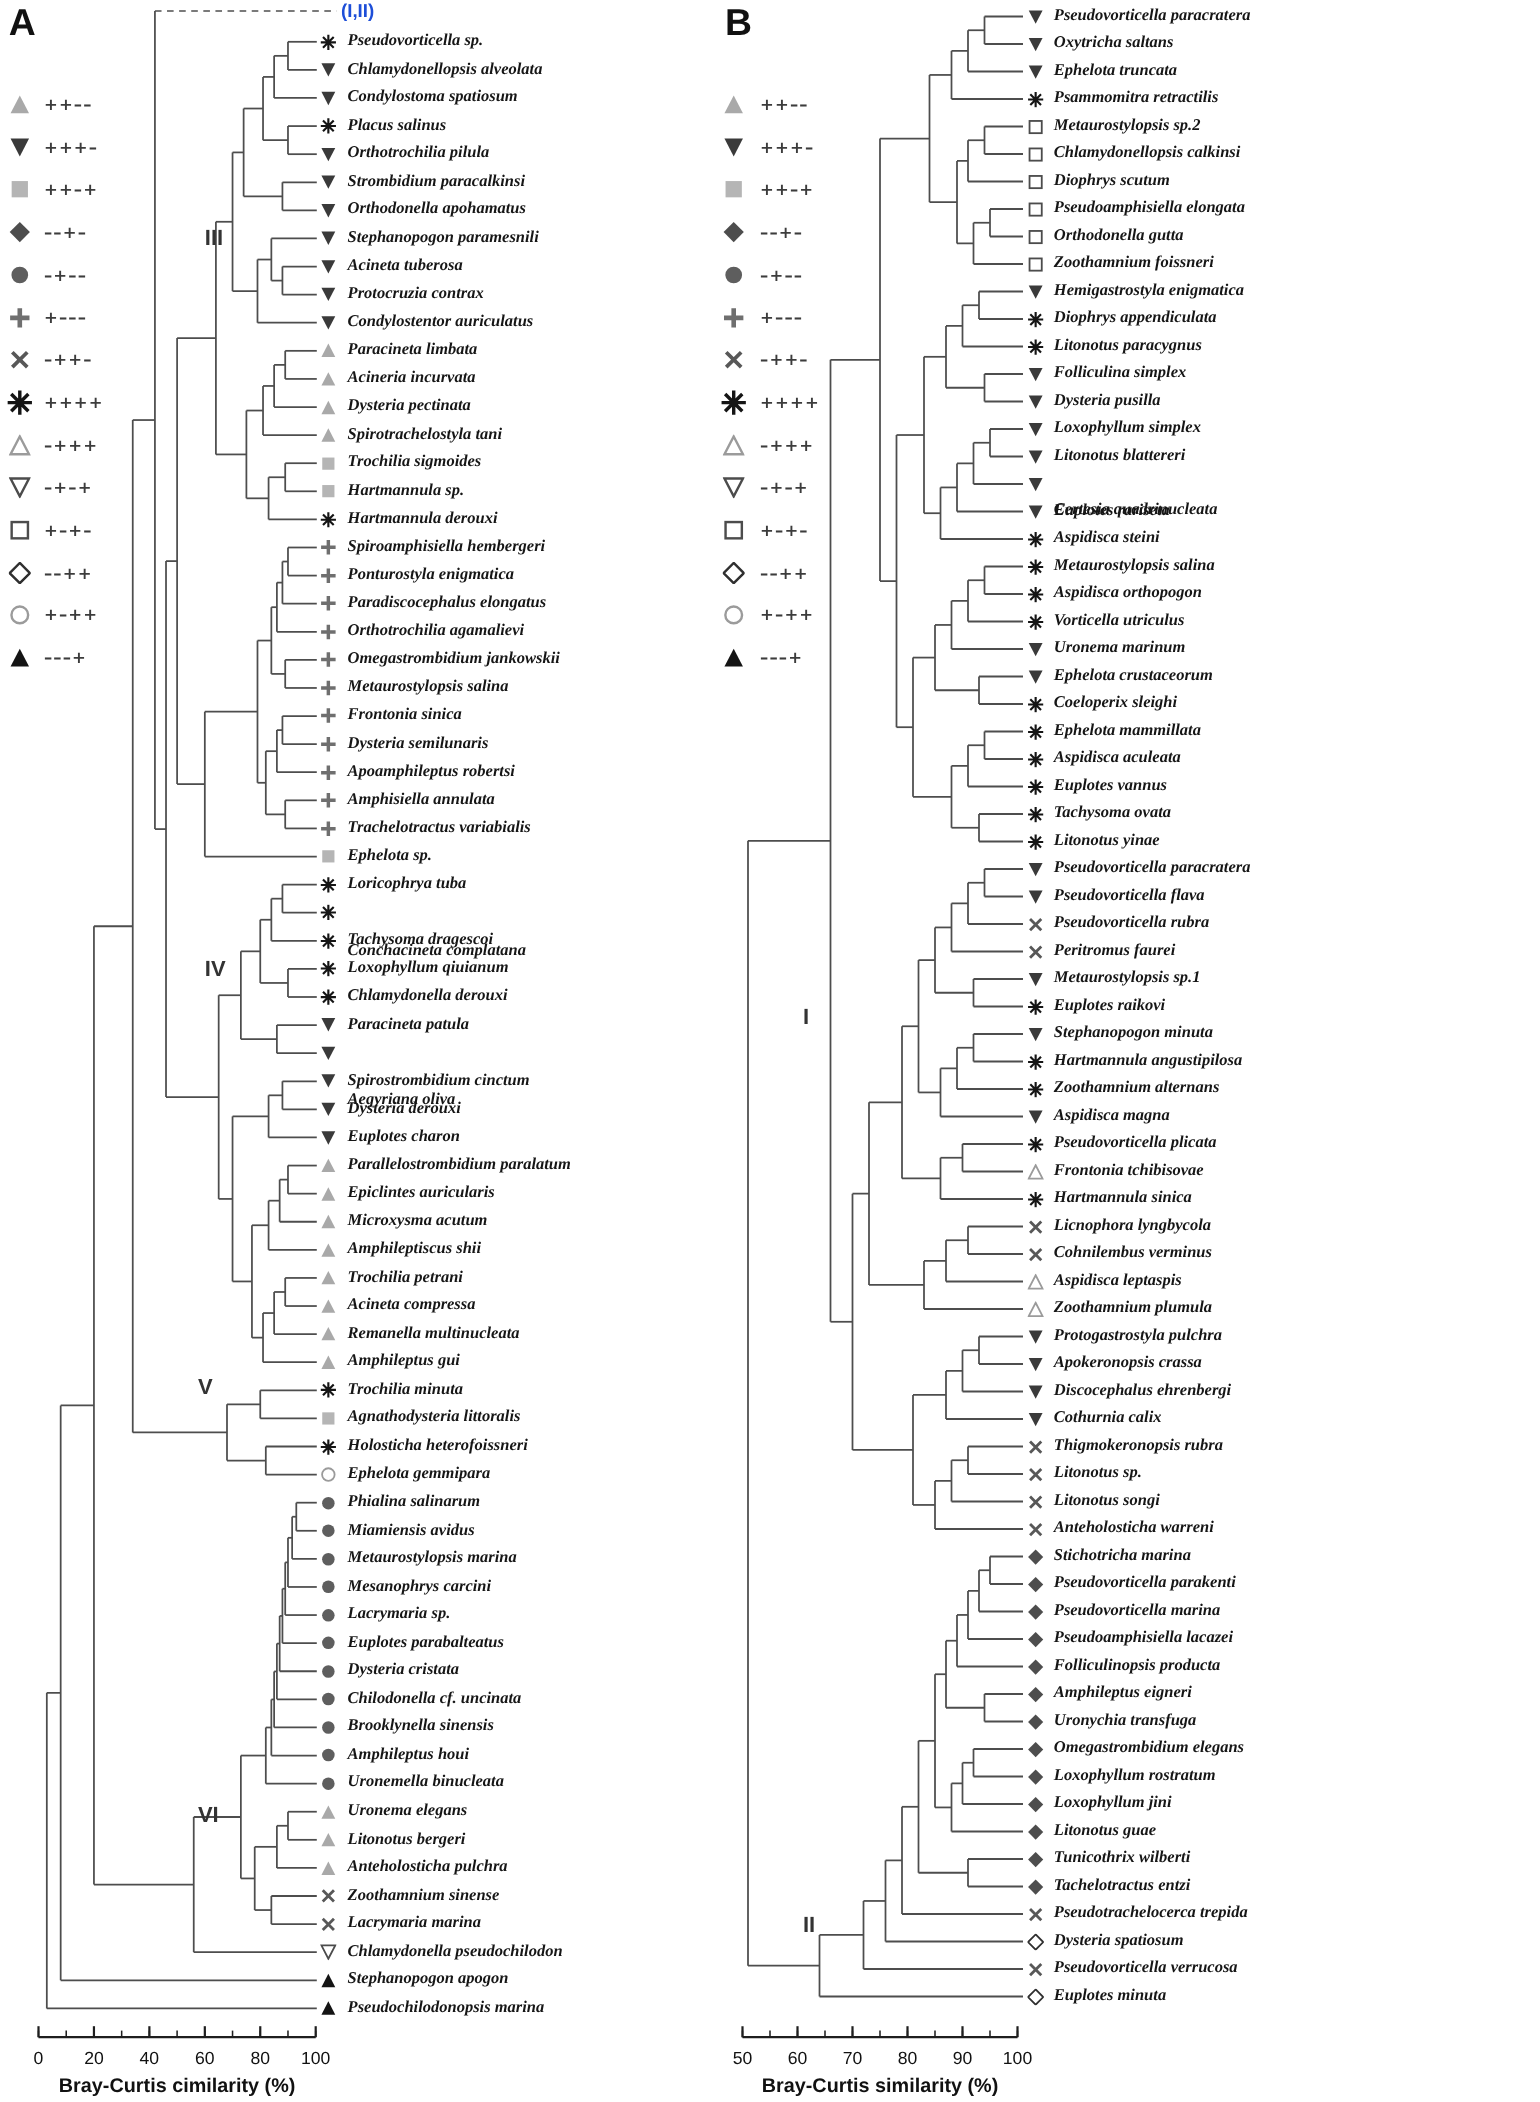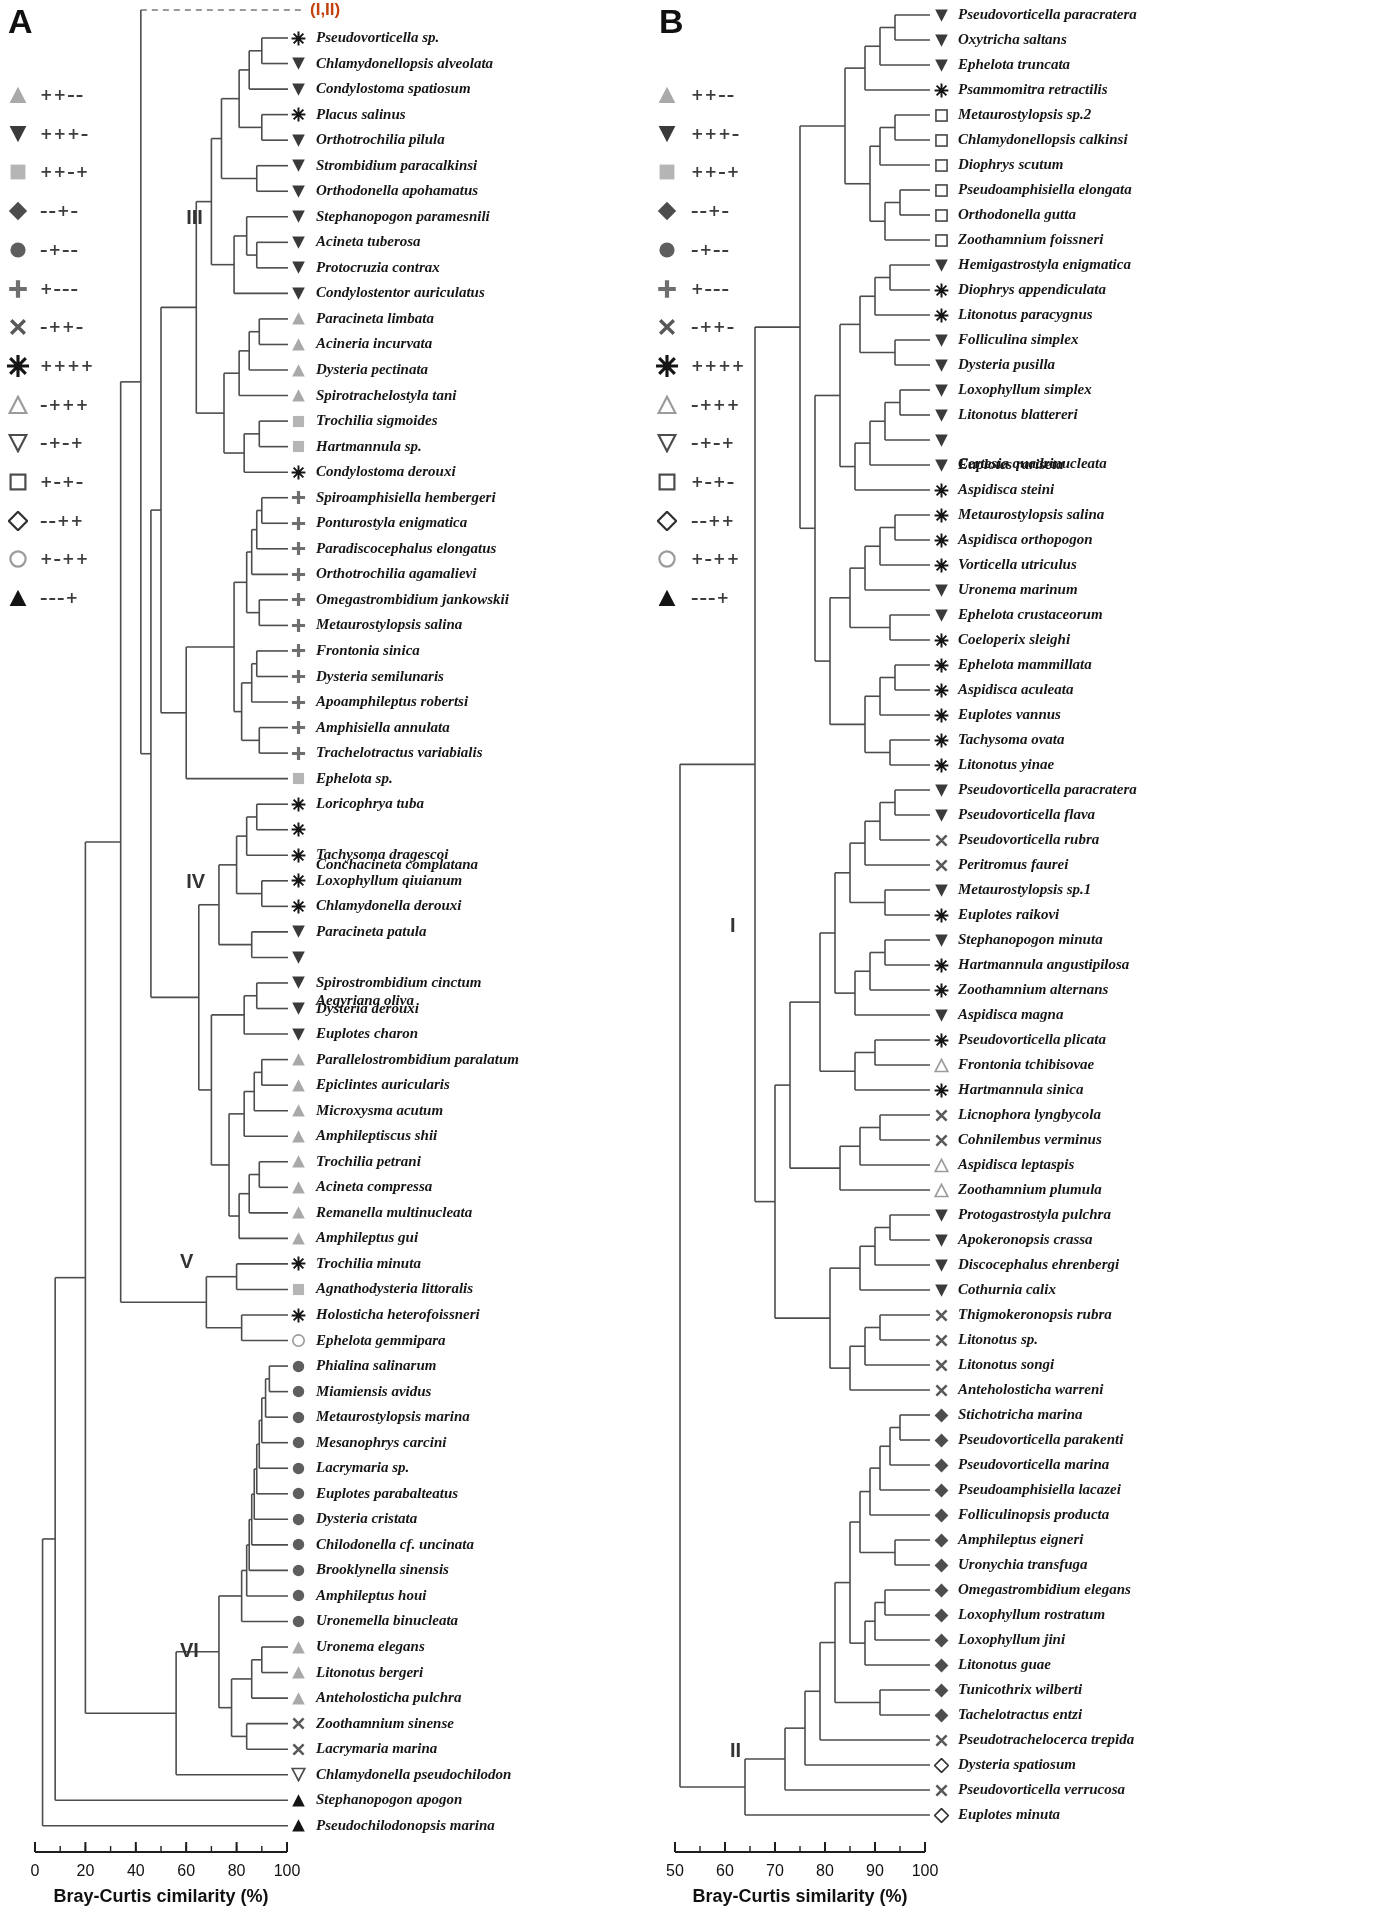--- a/index.html
+++ b/index.html
@@ -12,21 +12,21 @@
   .panel-letter{position:absolute;top:2px;font-weight:bold;font-size:34px;color:#111;}
   #panelA .panel-letter{left:8px;}
   #panelB .panel-letter{left:14px;}
   svg.layer{position:absolute;left:0;top:0;}
   .sym{position:absolute;}
   .species-name{position:absolute;font-family:"Liberation Serif", serif;
      font-style:italic;font-weight:700;font-size:15px;color:#161616;white-space:nowrap;line-height:18px;}
   .legend-code{position:absolute;font-family:"DejaVu Sans", sans-serif;
      font-weight:700;font-size:15px;color:#3c3c3c;letter-spacing:1px;line-height:20px;}
   .cluster-label{position:absolute;font-weight:700;font-size:20px;color:#333;line-height:24px;}
-  .top-anno{position:absolute;font-weight:700;font-size:17px;color:#c2410c;line-height:20px;}
+  .top-anno{position:absolute;font-weight:700;font-size:17px;color:#1d4ed8;line-height:20px;}
 </style>
 </head>
 <body>
 
 <div id="figure">
   <section class="panel" id="panelA">
     <div class="panel-letter">A</div>
   <svg width="640" height="1911" class="layer">
         <line x1="261.8" y1="38" x2="288" y2="38" stroke="#4d4d4d" stroke-width="1.6"></line>
         <line x1="261.8" y1="63.54" x2="288" y2="63.54" stroke="#4d4d4d" stroke-width="1.6"></line>
@@ -331,21 +331,21 @@
         <rect x="2.6" y="2.6" width="14.8" height="14.8" fill="#b5b5b5" stroke="none"></rect>
       </svg>
       <div class="species-name" style="left: 316px; top: 411.1px;">Trochilia sigmoides</div>
       <svg width="15" height="15" viewBox="0 0 20 20" class="sym" style="left: 290.5px; top: 439.14px;">
         <rect x="2.6" y="2.6" width="14.8" height="14.8" fill="#b5b5b5" stroke="none"></rect>
       </svg>
       <div class="species-name" style="left: 316px; top: 436.64px;">Hartmannula sp.</div>
       <svg width="15" height="15" viewBox="0 0 20 20" class="sym" style="left: 290.5px; top: 464.68px;">
         <path d="M10 0.8 V19.2 M0.8 10 H19.2 M3.5 3.5 L16.5 16.5 M16.5 3.5 L3.5 16.5" fill="none" stroke="#151515" stroke-width="2.6" stroke-linecap="butt"></path>
       </svg>
-      <div class="species-name" style="left: 316px; top: 462.18px;">Condylostoma derouxi</div>
+      <div class="species-name" style="left: 316px; top: 462.18px;">Hartmannula derouxi</div>
       <svg width="15" height="15" viewBox="0 0 20 20" class="sym" style="left: 290.5px; top: 490.22px;">
         <path d="M10 1.2 V18.8 M1.2 10 H18.8" fill="none" stroke="#6f6f6f" stroke-width="4.2" stroke-linecap="butt"></path>
       </svg>
       <div class="species-name" style="left: 316px; top: 487.72px;">Spiroamphisiella hembergeri</div>
       <svg width="15" height="15" viewBox="0 0 20 20" class="sym" style="left: 290.5px; top: 515.76px;">
         <path d="M10 1.2 V18.8 M1.2 10 H18.8" fill="none" stroke="#6f6f6f" stroke-width="4.2" stroke-linecap="butt"></path>
       </svg>
       <div class="species-name" style="left: 316px; top: 513.26px;">Ponturostyla enigmatica</div>
       <svg width="15" height="15" viewBox="0 0 20 20" class="sym" style="left: 290.5px; top: 541.3px;">
         <path d="M10 1.2 V18.8 M1.2 10 H18.8" fill="none" stroke="#6f6f6f" stroke-width="4.2" stroke-linecap="butt"></path>

